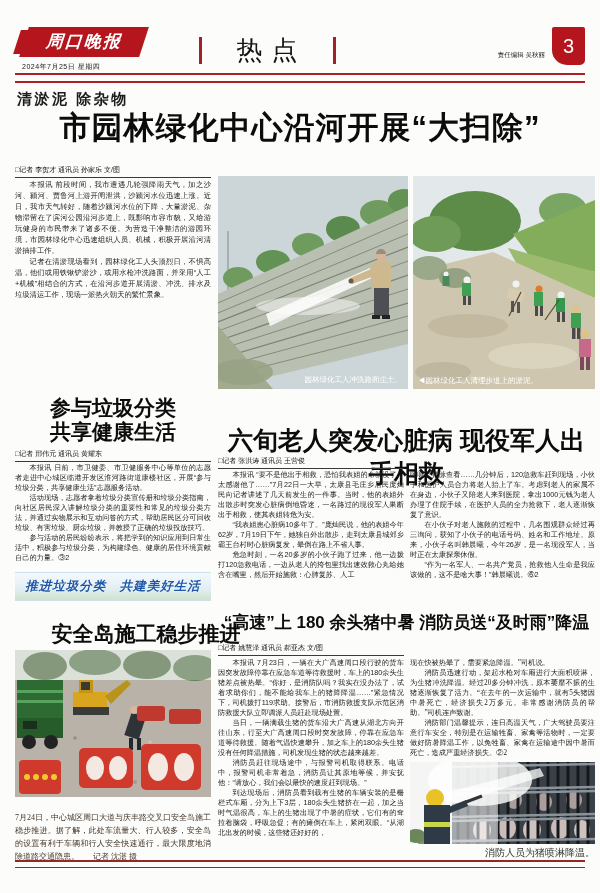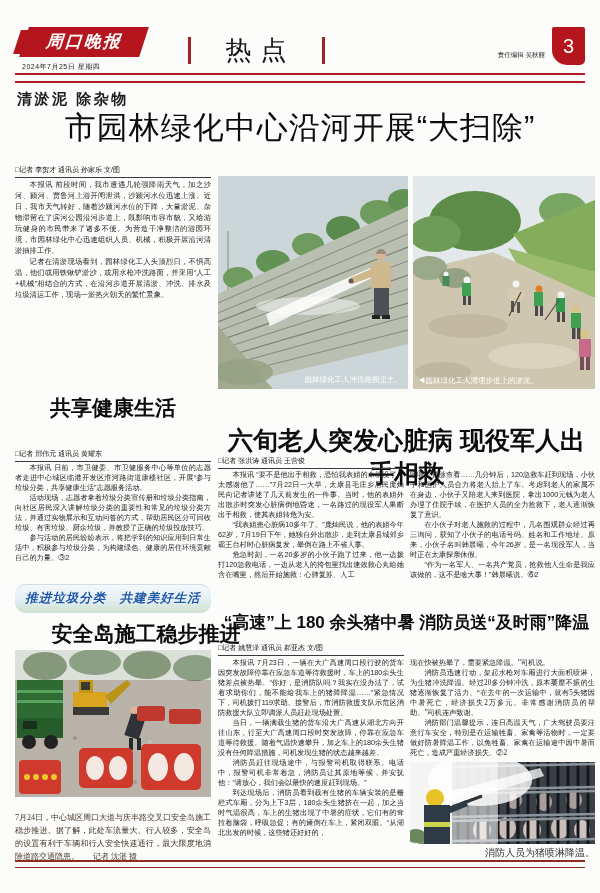--- a/index.html
+++ b/index.html
@@ -7,50 +7,50 @@
           font-family:"Liberation Sans", sans-serif; color:#1a1a1a; overflow:hidden; }
   .abs { position:absolute; }
 
   
   .logo-flag { left:24px; top:27px; width:120px; height:30px; background:#b5161d;
                transform:skewX(-18deg); box-shadow:-10px 0 0 -3px #b5161d; }
   .logo-flag .logo-text { display:block; width:100%; height:100%; transform:skewX(14deg);
                color:#fff; font-family:"Liberation Serif", serif; font-style:italic; font-weight:bold;
                font-size:17px; line-height:30px; text-align:center; letter-spacing:2px; }
   .date-line { left:22px; top:62px; font-size:7px; color:#222; letter-spacing:.5px; }
-  .section-wrap { left:0; top:33px; width:512px; display:flex; justify-content:center;
+  .section-wrap { left:11px; top:33px; width:512px; display:flex; justify-content:center;
                   align-items:center; gap:26px; }
   .section-bar { width:3px; height:27px; background:#9e2328; }
   .section-name { font-size:26px; letter-spacing:9px; text-indent:9px; color:#141414; font-weight:500; }
   .editor-line { left:440px; top:51px; width:105px; text-align:right; font-size:6.5px; color:#222; }
   .page-num-box { left:552px; top:27px; width:33px; height:38px; background:#b5161d;
                   border-radius:2px 2px 5px 15px; color:#fff; font-size:20px;
                   display:flex; align-items:center; justify-content:center; }
   .rule-double { left:15px; top:73px; width:570px; height:6px;
                  border-top:2px solid #ad1f24; border-bottom:2px solid #ad1f24; }
   .rule-footer { left:15px; top:860px; width:570px; height:5px;
                  border-top:2.5px solid #8f2b1f; border-bottom:1.5px solid #8f2b1f; }
 
   
   .kicker { left:17px; top:90px; font-size:15px; font-weight:600; letter-spacing:2.5px; color:#1c1c1c; }
   .main-title { left:15px; top:107px; width:570px; text-align:center; font-size:31px;
-                font-weight:400; letter-spacing:1px; color:#0c0c0c; white-space:nowrap; }
+                font-weight:700; letter-spacing:1px; color:#0c0c0c; white-space:nowrap; }
   .byline { font-size:7px; color:#111; border-bottom:1px solid #3a3a3a; padding-bottom:2px; }
   .body-text { font-size:7.2px; line-height:10px; text-align:justify; color:#222; overflow:hidden; }
   .body-text p { margin:0; text-indent:2em; }
   .main-body { font-size:7.3px; line-height:11px; }
   .sub-title { font-weight:800; color:#0c0c0c; text-align:center; }
   .photo { background:#dde2e0; overflow:hidden; }
   .photo svg { display:block; }
   .cap-serif { font-family:"Liberation Serif", serif; }
 
-  .banner { left:15px; top:584px; width:196px; height:27px;
+  .banner { left:15px; top:572px; width:196px; height:27px;
             background:linear-gradient(to bottom,#f3f9fc 0%,#e3eff5 55%,#cfe2cd 100%);
             border-top:1px solid #cfdfe8; border-bottom:1px solid #cfdfe8;
-            display:flex; align-items:center; justify-content:center;border-radius:11px; }
+            display:flex; align-items:center; justify-content:center; }
   .banner span { font-size:12.5px; font-weight:800; font-style:italic; color:#1f57a8;
                  letter-spacing:1px; text-shadow:0 0 2px #ffffff; }
 
   .island-cap { left:15px; top:803px; width:196px; font-size:8px; line-height:13px;
                 color:#433528; text-align:justify; }
   .island-cap .cap-text { text-indent:2em; display:inline; }
   .island-cap .credit { margin-left:12px; white-space:nowrap; }
   .pig-cap { left:410px; top:846px; width:185px; text-align:right; font-size:10px; color:#333; }
 </style>
 </head>
@@ -172,20 +172,21 @@
       <polygon points="153,93 132,102 134,108 154,101" fill="#cdb98d"></polygon>
       <circle cx="133" cy="105" r="2.5" fill="#6b5a48"></circle>
       <rect x="156" y="112" width="15" height="28" fill="#4e4e55"></rect>
       <rect x="154" y="139" width="8" height="4" fill="#222222"></rect>
       <rect x="164" y="139" width="8" height="4" fill="#222222"></rect>
       <text x="184" y="206" text-anchor="end" font-size="7.5" fill="#ffffff">园林绿化工人冲洗路面尘土。</text>
     </svg>
   </div>
 
   <div class="abs sub-title" style="left:15px; top:396px; width:196px; font-size:21px; line-height:24px;">
+    <div>参与垃圾分类</div>
     <div>共享健康生活</div>
   </div>
   <div class="abs byline" style="left:15px; top:449px; width:196px;">□记者 邢伟元 通讯员 黄耀东</div>
   <div class="abs body-text" style="left:15px; top:463px; width:196px; height:106px;">
     <p>本报讯 日前，市卫健委、市卫健服务中心等单位的志愿者走进中心城区临港开发区淮河路街道康楼社区，开展“参与垃圾分类，共享健康生活”志愿服务活动。</p>
     <p>活动现场，志愿者拿着垃圾分类宣传册和垃圾分类指南，向社区居民深入讲解垃圾分类的重要性和常见的垃圾分类方法，并通过实物展示和互动问答的方式，帮助居民区分可回收垃圾、有害垃圾、厨余垃圾，并教授了正确的垃圾投放技巧。</p>
     <p>参与活动的居民纷纷表示，将把学到的知识应用到日常生活中，积极参与垃圾分类，为构建绿色、健康的居住环境贡献自己的力量。③2</p>
   </div>
   <div class="abs banner">
     <span>推进垃圾分类　共建美好生活</span>

